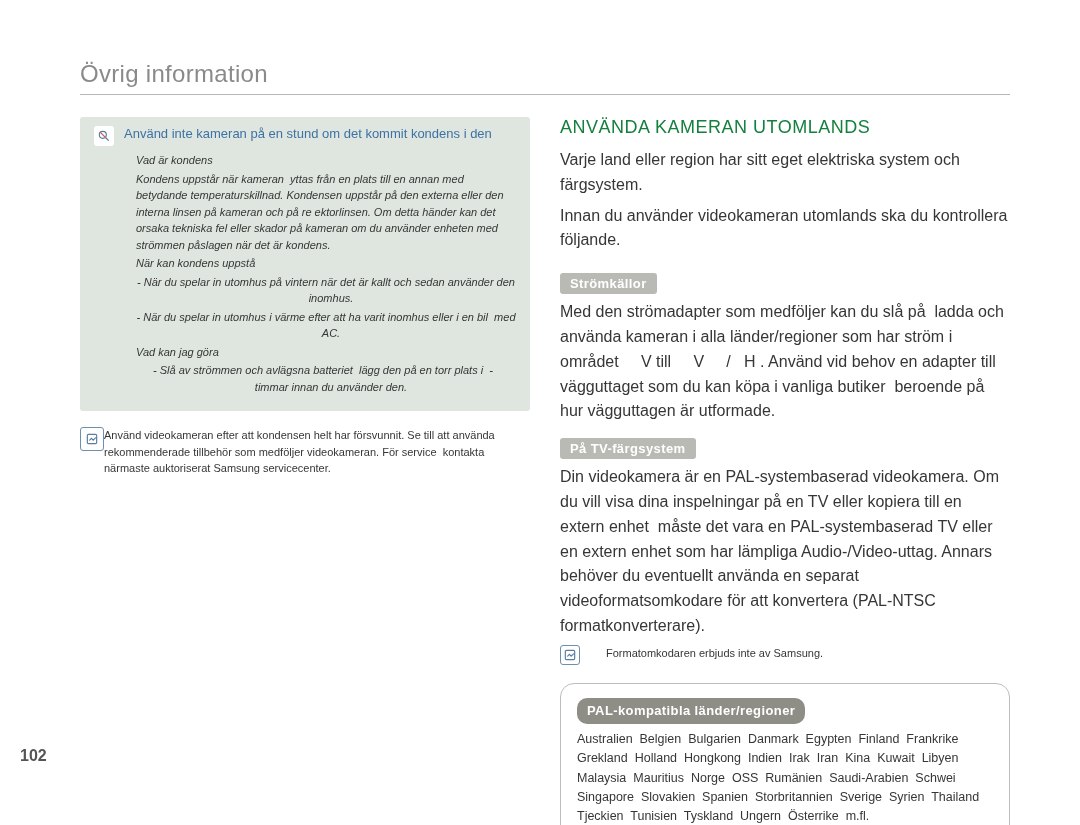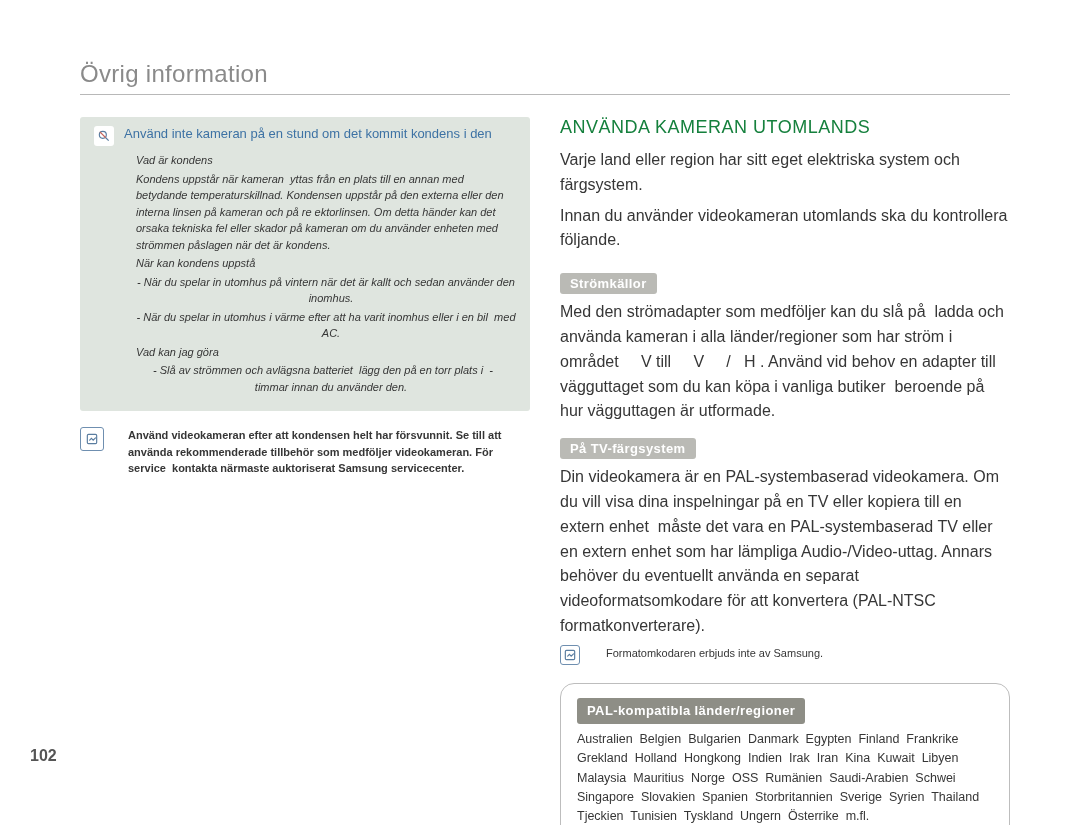--- a/index.html
+++ b/index.html
@@ -77,25 +77,24 @@
     line-height: 1.5;
     font-style: italic;
   }
   .wsub { margin-bottom: 2px; }
   .wind { padding-left: 10px; text-indent: -10px; margin-bottom: 2px; text-align: center;}
   .wind::before { content:"- "; }
 
   
   .note-row {
     display: flex;
-    gap: 24px;
+    gap: 0;
     margin-top: 16px;
     font-size: 11px;
     line-height: 1.5;
-    font-weight: bold;
   }
   .note-icon {
     width: 22px;
     height: 22px;
     border: 1px solid #6f8fb0;
     border-radius: 3px;
     display: flex;
     align-items: center;
     justify-content: center;
     flex-shrink: 0;
@@ -141,28 +140,28 @@
     margin-top: 18px;
     font-size: 12.5px;
     line-height: 1.55;
   }
   .frame-sub {
     display: inline-block;
     background: #8e8e86;
     color: #fff;
     font-size: 13px;
     padding: 3px 10px;
-    border-radius: 3px;
+    border-radius: 10px;
     margin-bottom: 6px;
     font-weight: 600;
     letter-spacing: 0.4px;
   }
   .page-num {
     position: absolute;
-    left: 30px;
+    left: 20px;
     bottom: 60px;
     font-size: 16px;
     color: #555;
     font-weight: 600;
   }
 </style>
 </head>
 <body>
 
 <div class="page">

